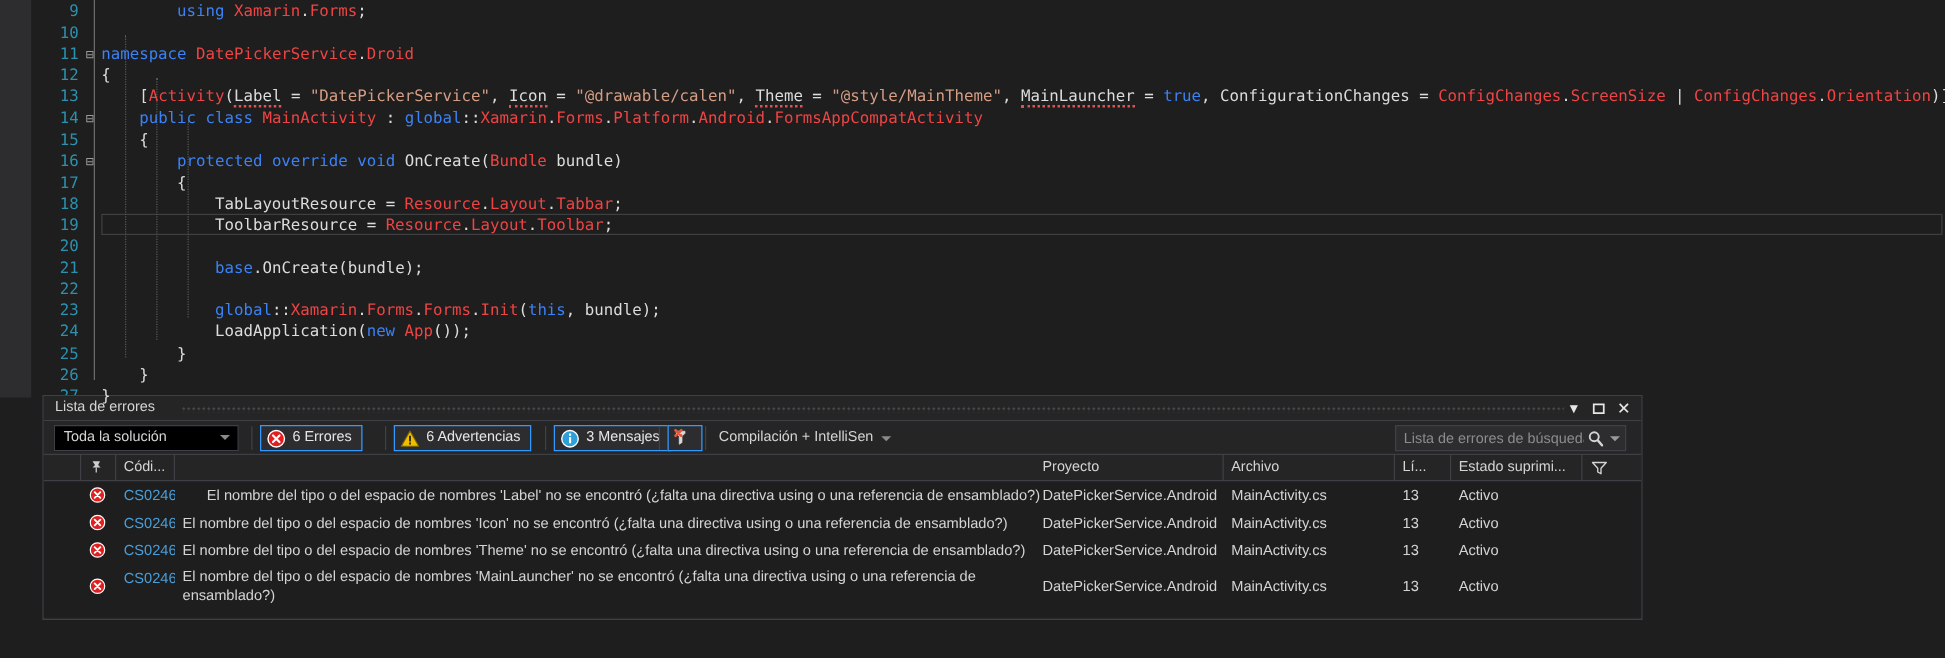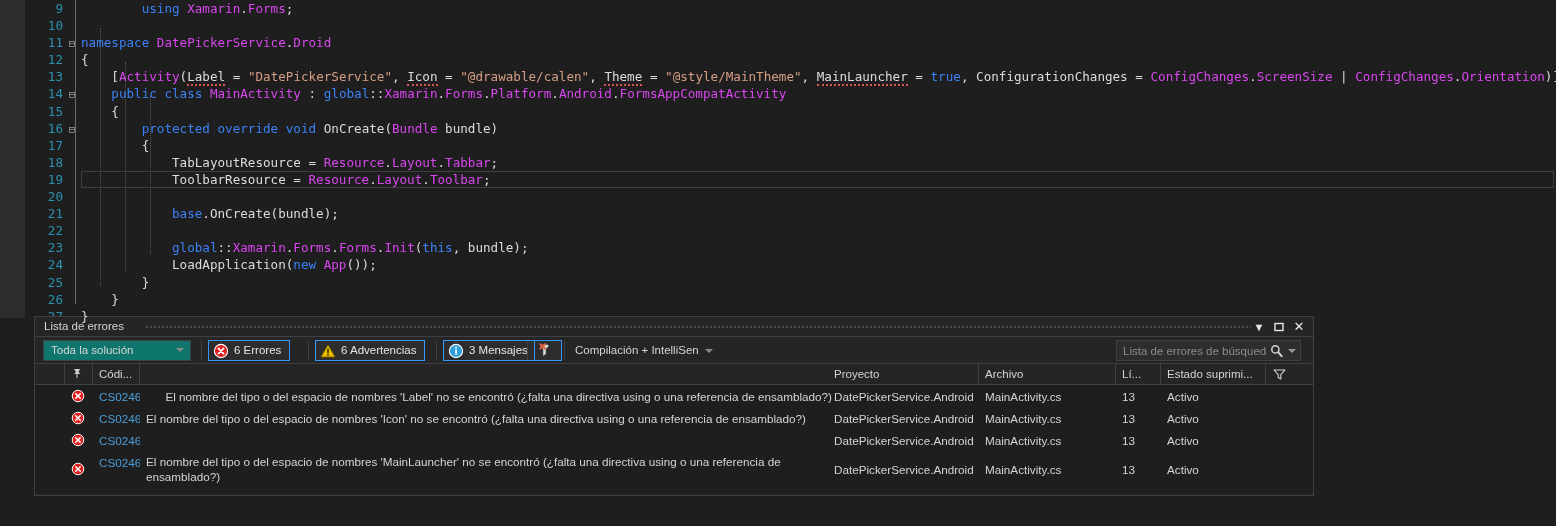--- a/index.html
+++ b/index.html
@@ -32,21 +32,21 @@
     display:inline-block; width:38px; text-align:right;
     color:#2b91af; font-family:"DejaVu Sans Mono", monospace;
     font-size:12.6px;
   }
   .fold {
     display:inline-block; width:18px; text-align:center;
     color:#9a9a9a; font-size:11px;
   }
   .codetext { display:inline-block; }
   .kw    { color:#3b82f6; }
-  .type  { color:#d946ef; }
+  .type  { color:#ef4444; }
   .str   { color:#d69d85; }
   .pln   { color:#dcdcdc; }
   .squig {
     border-bottom:2px dotted #e05252;
     padding-bottom:0px;
   }
   .curline {
     position:absolute; left:56px; right:2px; top:0; height:17px;
     border:1px solid #3f3f41; background:#1e1e1e; z-index:0;
   }
@@ -81,21 +81,21 @@
   #btn-chevron { right:46px; }
   #btn-maximize { right:26px; }
   #btn-close { right:6px; font-size:13px; }
 
   #toolbar {
     position:relative; height:27px; background:#252526;
     border-bottom:1px solid #3f3f46;
   }
   #scope-select {
     position:absolute; left:8px; top:3px; width:148px; height:21px;
-    background:#0f766e; border:1px solid #3f3f46;
+    background:#000000; border:1px solid #3f3f46;
     font-size:11.5px; color:#d4d4d4; line-height:19px; padding-left:7px;
     cursor:pointer;
   }
   #scope-select .caret {
     position:absolute; right:6px; top:7px;
     border-left:4px solid transparent; border-right:4px solid transparent;
     border-top:4px solid #8a8a8a;
   }
   .sep { position:absolute; top:4px; width:1px; height:19px; background:#3f3f46; }
   .tgl {
@@ -320,20 +320,21 @@
             <div class="cell" style="left: 1126px; width: 105px; top: 4px; white-space: nowrap; line-height: 15px;">Activo</div>
           </div>
           <div class="row" style="height: 22px; position: relative;">
             <div class="erricon" style="left: 36px; top: 4px;">
               <svg class="svgicon" width="14" height="14" viewBox="0 0 16 16">
                 <circle cx="8" cy="8" r="6.6" fill="#e02020" stroke="#ffffff" stroke-width="1.1"></circle>
                 <path d="M5.4 5.4 L10.6 10.6 M10.6 5.4 L5.4 10.6" stroke="#ffffff" stroke-width="1.7" stroke-linecap="round"></path>
               </svg>
             </div>
             <div class="cell code" style="left: 58px; width: 47px; top: 4px; white-space: nowrap; line-height: 15px;">CS0246</div>
+            <div class="cell" style="left: 105px; width: 688px; top: 4px; white-space: nowrap; line-height: 15px;">El nombre del tipo o del espacio de nombres 'Theme' no se encontró (¿falta una directiva using o una referencia de ensamblado?)</div>
             <div class="cell" style="left: 793px; width: 151px; top: 4px; white-space: nowrap; line-height: 15px;">DatePickerService.Android</div>
             <div class="cell" style="left: 944px; width: 137px; top: 4px; white-space: nowrap; line-height: 15px;">MainActivity.cs</div>
             <div class="cell" style="left: 1081px; width: 45px; top: 4px; white-space: nowrap; line-height: 15px;">13</div>
             <div class="cell" style="left: 1126px; width: 105px; top: 4px; white-space: nowrap; line-height: 15px;">Activo</div>
           </div>
           <div class="row" style="height: 36px; position: relative;">
             <div class="erricon" style="left: 36px; top: 11px;">
               <svg class="svgicon" width="14" height="14" viewBox="0 0 16 16">
                 <circle cx="8" cy="8" r="6.6" fill="#e02020" stroke="#ffffff" stroke-width="1.1"></circle>
                 <path d="M5.4 5.4 L10.6 10.6 M10.6 5.4 L5.4 10.6" stroke="#ffffff" stroke-width="1.7" stroke-linecap="round"></path>

